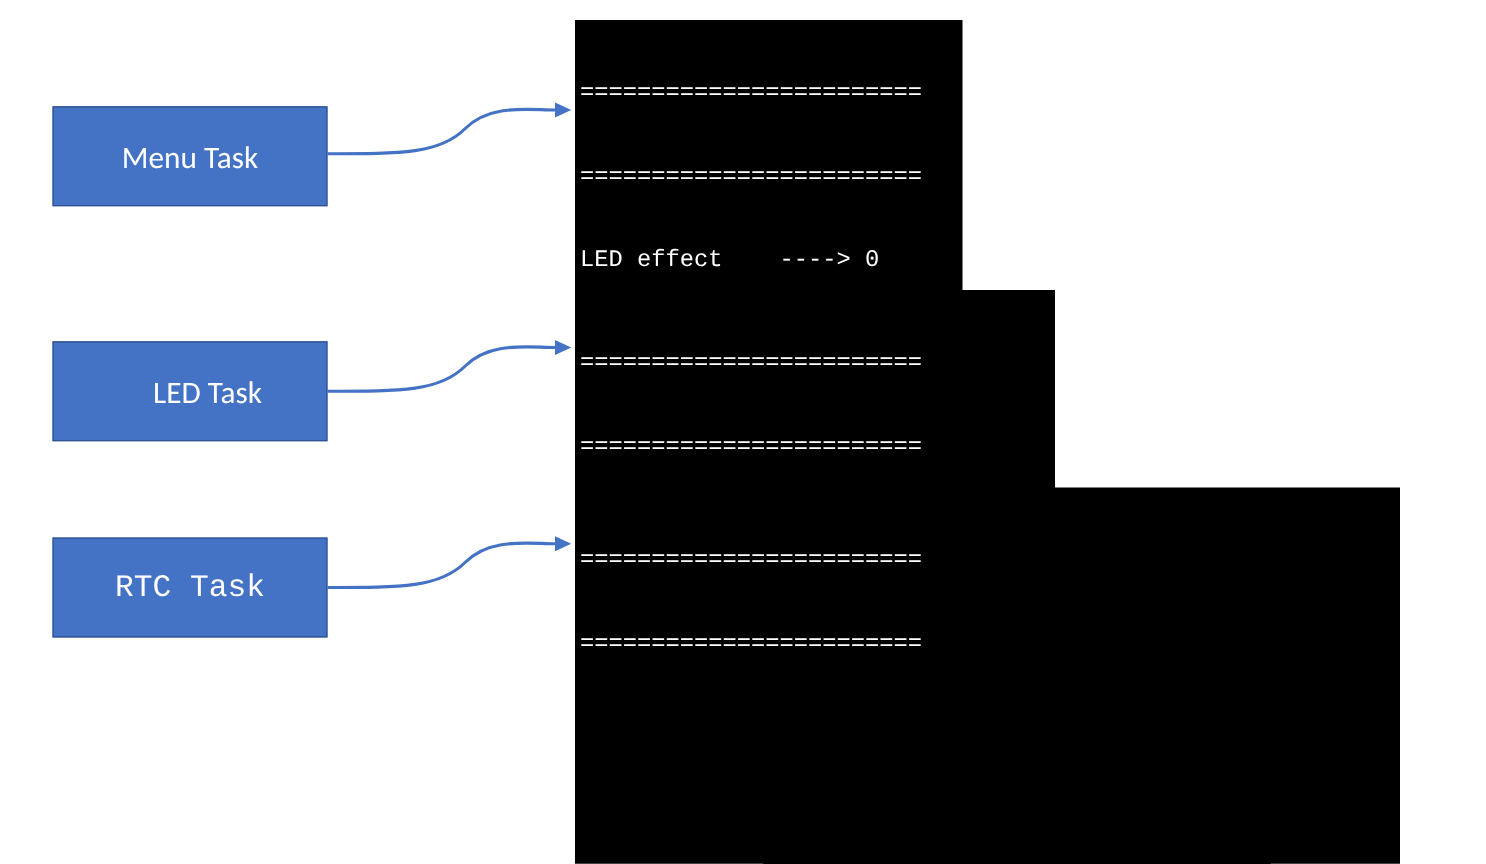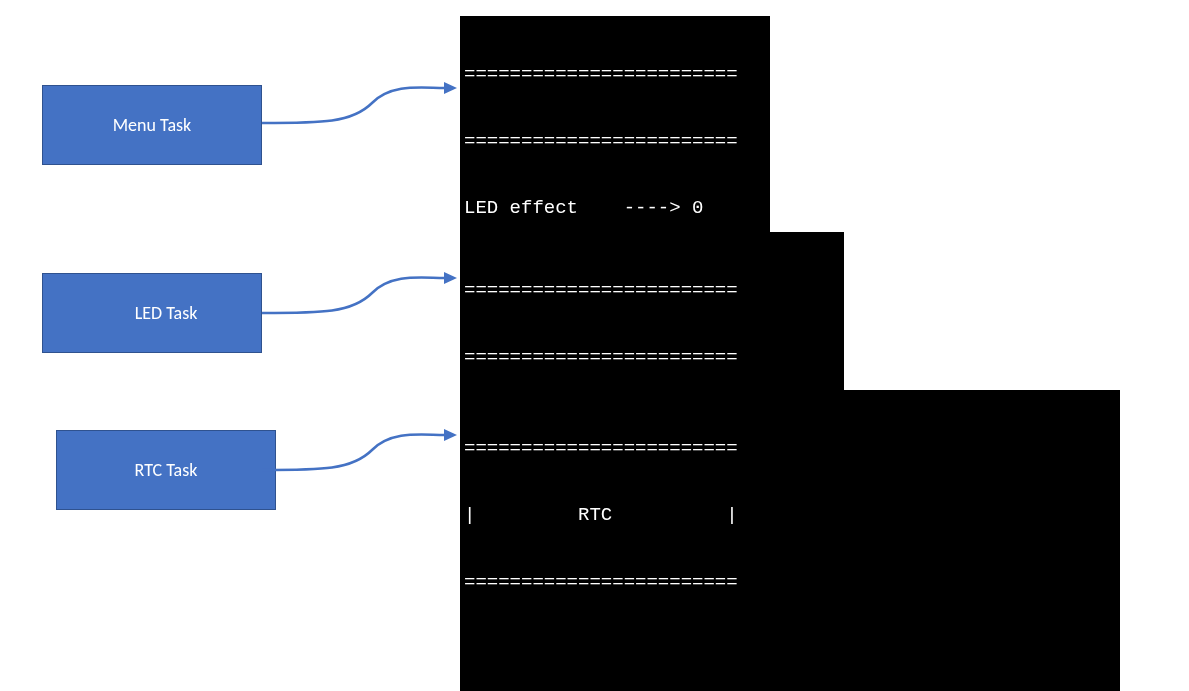--- a/index.html
+++ b/index.html
@@ -12,21 +12,21 @@
   }
   .task-box {
     position: absolute;
     width: 220px;
     height: 80px;
     background: #4472C4;
     color: #ffffff;
     display: flex;
     align-items: center;
     justify-content: center;
-    font-size: 18px;
+    font-size: 25px;
     border: 1px solid #2F528F;
   }
   .terminal {
     position: absolute;
     background: #000000;
     color: #ffffff;
     font-family: "Courier New", Courier, monospace;
     font-size: 19px;
     line-height: 1.18;
     padding: 2px 4px;
@@ -58,21 +58,21 @@
 <body>
 
 <div class="task-box" style="left:42px; top:85px;">
   <span>Menu Task</span>
 </div>
 
 <div class="task-box" style="left:42px; top:273px;padding-left:28px;">
   <span>LED Task</span>
 </div>
 
-<div class="task-box" style="left:56px; top:430px;">
+<div class="task-box" style="left:42px; top:430px;font-family:Liberation Mono, monospace;">
   <span>RTC Task</span>
 </div>
 
 <svg class="arrow" style="left:262px; top:78px;" width="195" height="60">
   <path d="M0,45 C60,45 90,45 110,25 C130,5 160,10 182,10"></path>
   <polygon points="182,4 195,10 182,16"></polygon>
 </svg>
 
 <svg class="arrow" style="left:262px; top:268px;" width="195" height="60">
   <path d="M0,45 C60,45 90,45 110,25 C130,5 160,10 182,10"></path>
@@ -95,21 +95,20 @@
 
 <div class="terminal" style="left:460px; top:232px; width:384px;">
   <span class="line">========================</span>
   <span class="line">========================</span>
   <span class="line">(none,e1,e2,e3,e4)</span>
   <span class="line"><span>Enter your choice here : </span><span class="cursor"></span></span>
 </div>
 
 <div class="terminal" style="left:460px; top:390px; width:660px;">
   <span class="line">========================</span>
-  <span class="line">|         RTC          |</span>
   <span class="line">========================</span>
   <span class="line"> </span>
   
   
   
   
   
   
 </div>
 

